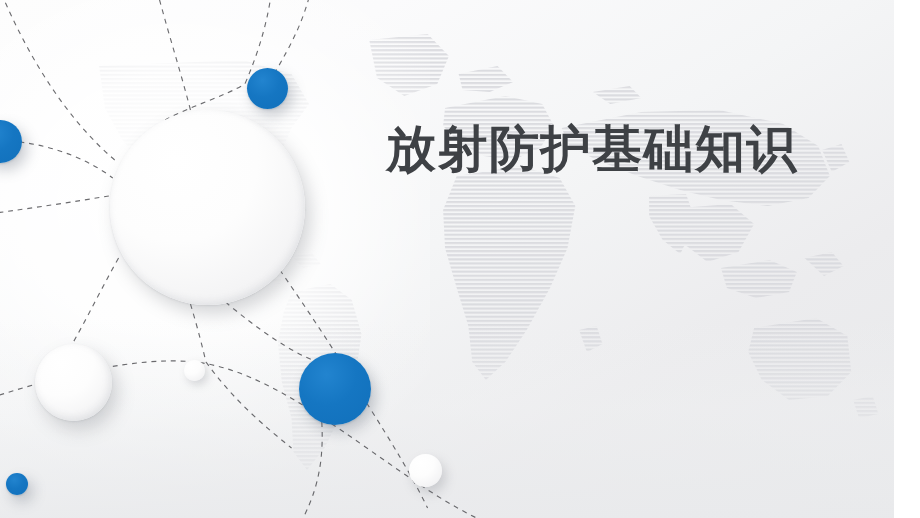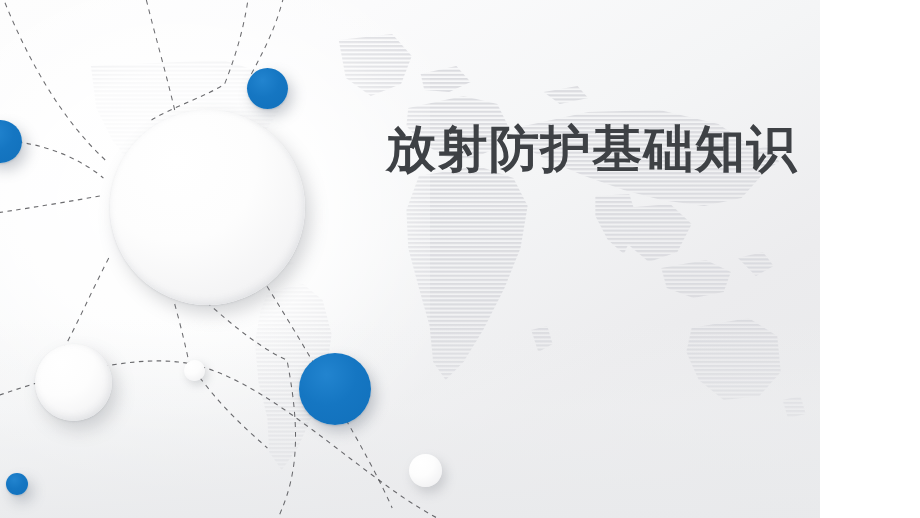--- a/index.html
+++ b/index.html
@@ -2,21 +2,21 @@
 <html><head>
 <meta charset="utf-8">
 <style>
   html, body {
     margin: 0;
     padding: 0;
     background: #ffffff;
   }
   #slide {
     position: relative;
-    width: 820px;
+    width: 894px;
     height: 518px;
     overflow: hidden;
     font-family: "Liberation Sans", "DejaVu Sans", sans-serif;
     background: linear-gradient(150deg,
         #fdfdfd 0%,
         #fbfbfc 22%,
         #f4f5f6 48%,
         #ececee 72%,
         #e7e8ea 100%);
   }

